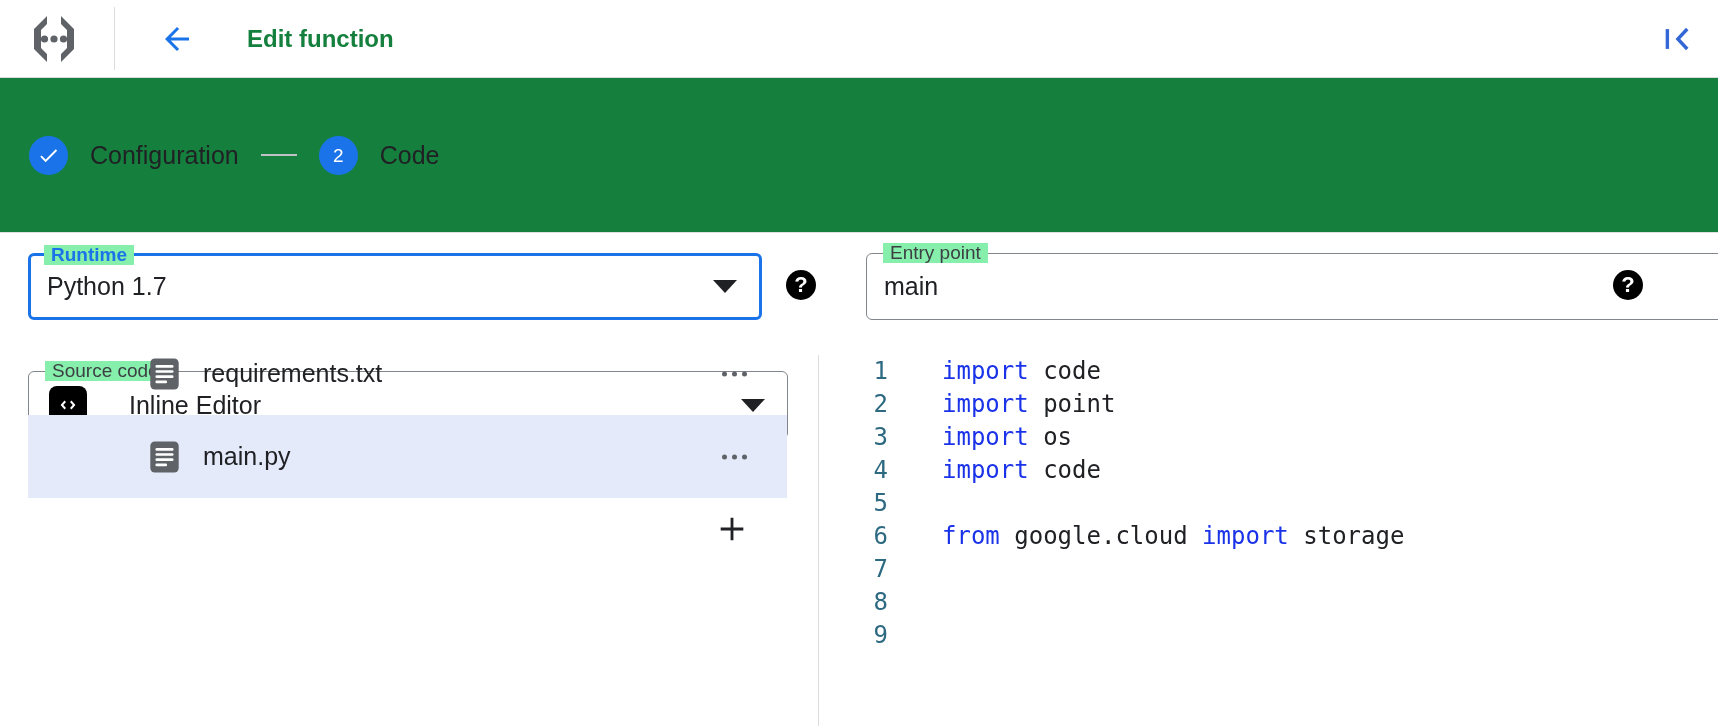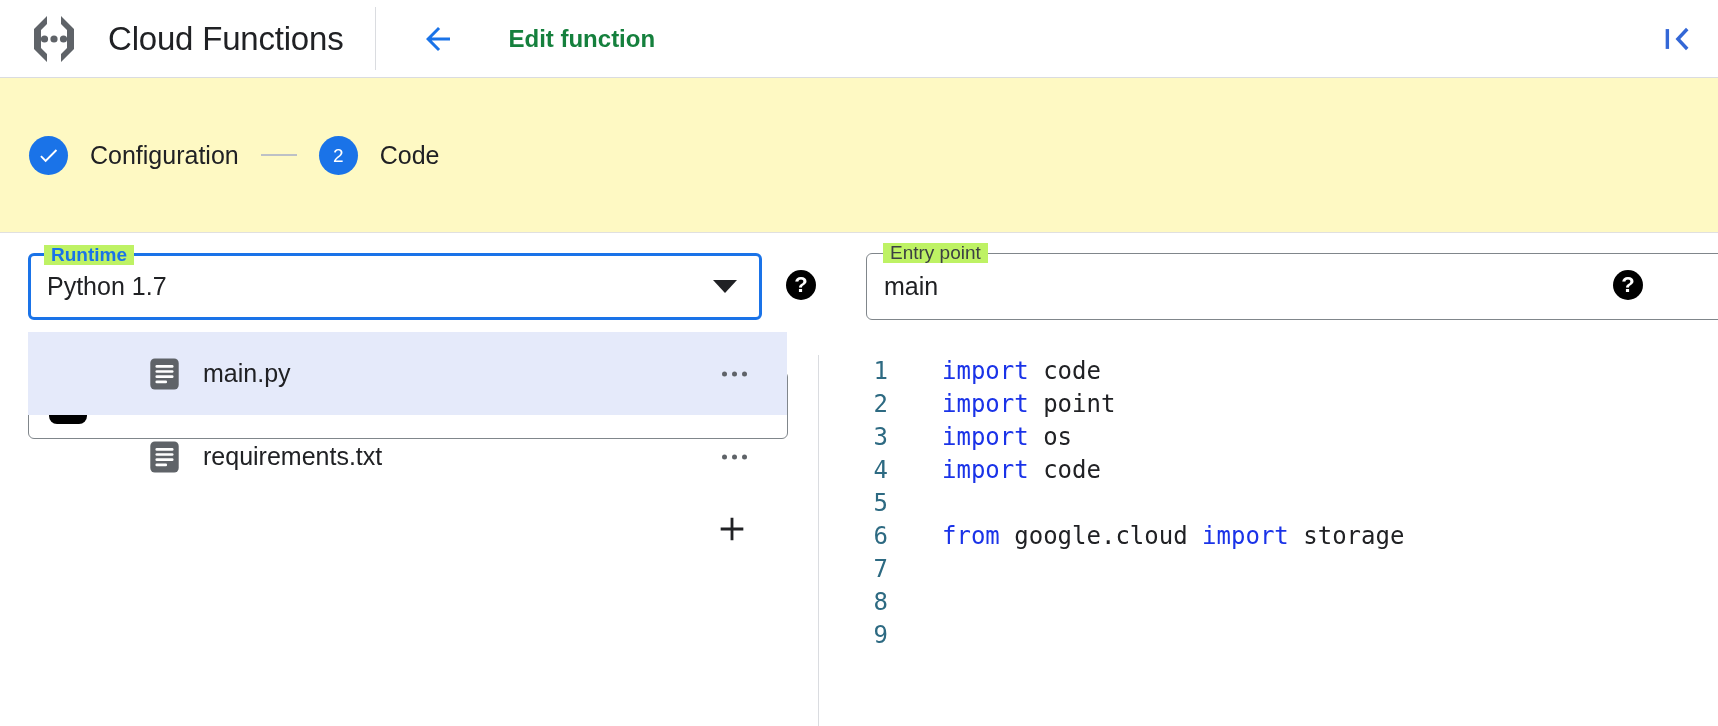--- a/index.html
+++ b/index.html
@@ -85,21 +85,21 @@
   
   .stepper {
     position: absolute;
     left: 0; top: 78px;
     width: 1718px;
     height: 155px;
     box-sizing: border-box;
     border-bottom: 1px solid #e0e0e0;
     display: flex;
     align-items: center;
-    background: #fef9c3;
+    background: #15803d;
   }
   .step {
     display: flex;
     align-items: center;
     cursor: pointer;
   }
   .step-done {
     margin-left: 29px;
   }
   .step-circle {
@@ -158,21 +158,21 @@
     display: flex;
     align-items: center;
   }
   .field.focused {
     border: 3px solid #1a73e8;
   }
   .field-legend {
     position: absolute;
     top: -11px;
     left: 16px;
-    background: #bef264;
+    background: #86efac;
     padding: 0 7px;
     font-size: 19px;
     font-weight: 500;
     color: #3c4043;
     white-space: nowrap;
     line-height: 20px;
   }
   .field.focused .field-legend {
     color: #1a73e8;
     font-weight: 700;
@@ -368,21 +368,20 @@
 
   <div class="header">
     <div class="brand">
       <svg class="brand-icon" viewBox="0 0 56 56">
         <path d="M21 5 L8 18 L8 38 L21 51 L21 43 L15 37 L15 19 L21 13 Z" fill="#5f6368"></path>
         <path d="M35 5 L48 18 L48 38 L35 51 L35 43 L41 37 L41 19 L35 13 Z" fill="#5f6368"></path>
         <circle cx="18.5" cy="28" r="3.6" fill="#5f6368"></circle>
         <circle cx="28" cy="28" r="3.6" fill="#5f6368"></circle>
         <circle cx="37.5" cy="28" r="3.6" fill="#5f6368"></circle>
       </svg>
-      <div class="brand-title">Cloud Functions</div>
     </div>
     <div class="header-sep"></div>
     <svg class="back-arrow" viewBox="0 0 24 24">
       <path d="M20 11H7.8l5.6-5.6L12 4l-8 8 8 8 1.4-1.4L7.8 13H20z" fill="#1a73e8"></path>
     </svg>
     <div class="page-title">Edit function</div>
     <svg class="collapse-btn" viewBox="0 0 24 24">
       <rect x="4" y="5" width="2.4" height="14" fill="#3367d6"></rect>
       <path d="M18.4 5.8 12.6 12l5.8 6.2" fill="none" stroke="#3367d6" stroke-width="2.4" stroke-linecap="square"></path>
     </svg>
@@ -434,50 +433,50 @@
     </div>
   </div>
 
   <div class="add-file">
     <svg viewBox="0 0 24 24" width="34" height="34">
       <path d="M11 4h2v7h7v2h-7v7h-2v-7H4v-2h7z" fill="#202124"></path>
     </svg>
   </div>
 
   <div class="file-list">
+    <div class="file-row">
+      <svg class="doc-icon" viewBox="0 0 24 26">
+        <rect x="1" y="1" width="22" height="24" rx="3.5" fill="#5f6368"></rect>
+        <rect x="5" y="6" width="14" height="2.1" rx="1" fill="#ffffff"></rect>
+        <rect x="5" y="10" width="14" height="2.1" rx="1" fill="#ffffff"></rect>
+        <rect x="5" y="14" width="14" height="2.1" rx="1" fill="#ffffff"></rect>
+        <rect x="5" y="18" width="9" height="2.1" rx="1" fill="#ffffff"></rect>
+      </svg>
+      <span class="file-name">requirements.txt</span>
+      <span class="more-dots">
+        <span></span>
+          <span></span>
+          <span></span>
+      </span>
+    </div>
     <div class="file-row selected">
       <svg class="doc-icon" viewBox="0 0 24 26">
         <rect x="1" y="1" width="22" height="24" rx="3.5" fill="#5f6368"></rect>
         <rect x="5" y="6" width="14" height="2.1" rx="1" fill="#ffffff"></rect>
         <rect x="5" y="10" width="14" height="2.1" rx="1" fill="#ffffff"></rect>
         <rect x="5" y="14" width="14" height="2.1" rx="1" fill="#ffffff"></rect>
         <rect x="5" y="18" width="9" height="2.1" rx="1" fill="#ffffff"></rect>
       </svg>
       <span class="file-name">main.py</span>
       <span class="more-dots">
         <span></span>
           <span></span>
           <span></span>
       </span>
     </div>
-    <div class="file-row">
-      <svg class="doc-icon" viewBox="0 0 24 26">
-        <rect x="1" y="1" width="22" height="24" rx="3.5" fill="#5f6368"></rect>
-        <rect x="5" y="6" width="14" height="2.1" rx="1" fill="#ffffff"></rect>
-        <rect x="5" y="10" width="14" height="2.1" rx="1" fill="#ffffff"></rect>
-        <rect x="5" y="14" width="14" height="2.1" rx="1" fill="#ffffff"></rect>
-        <rect x="5" y="18" width="9" height="2.1" rx="1" fill="#ffffff"></rect>
-      </svg>
-      <span class="file-name">requirements.txt</span>
-      <span class="more-dots">
-        <span></span>
-          <span></span>
-          <span></span>
-      </span>
-    </div>
   </div>
 
   <div class="panel-divider"></div>
 
   <div class="editor" id="code-editor">
       <div class="code-line"><span class="gutter">1</span><span class="code-text"><span class="kw">import</span><span class="id"> code</span></span></div>
       <div class="code-line"><span class="gutter">2</span><span class="code-text"><span class="kw">import</span><span class="id"> point</span></span></div>
       <div class="code-line"><span class="gutter">3</span><span class="code-text"><span class="kw">import</span><span class="id"> os</span></span></div>
       <div class="code-line"><span class="gutter">4</span><span class="code-text"><span class="kw">import</span><span class="id"> code</span></span></div>
       <div class="code-line"><span class="gutter">5</span><span class="code-text"></span></div>

